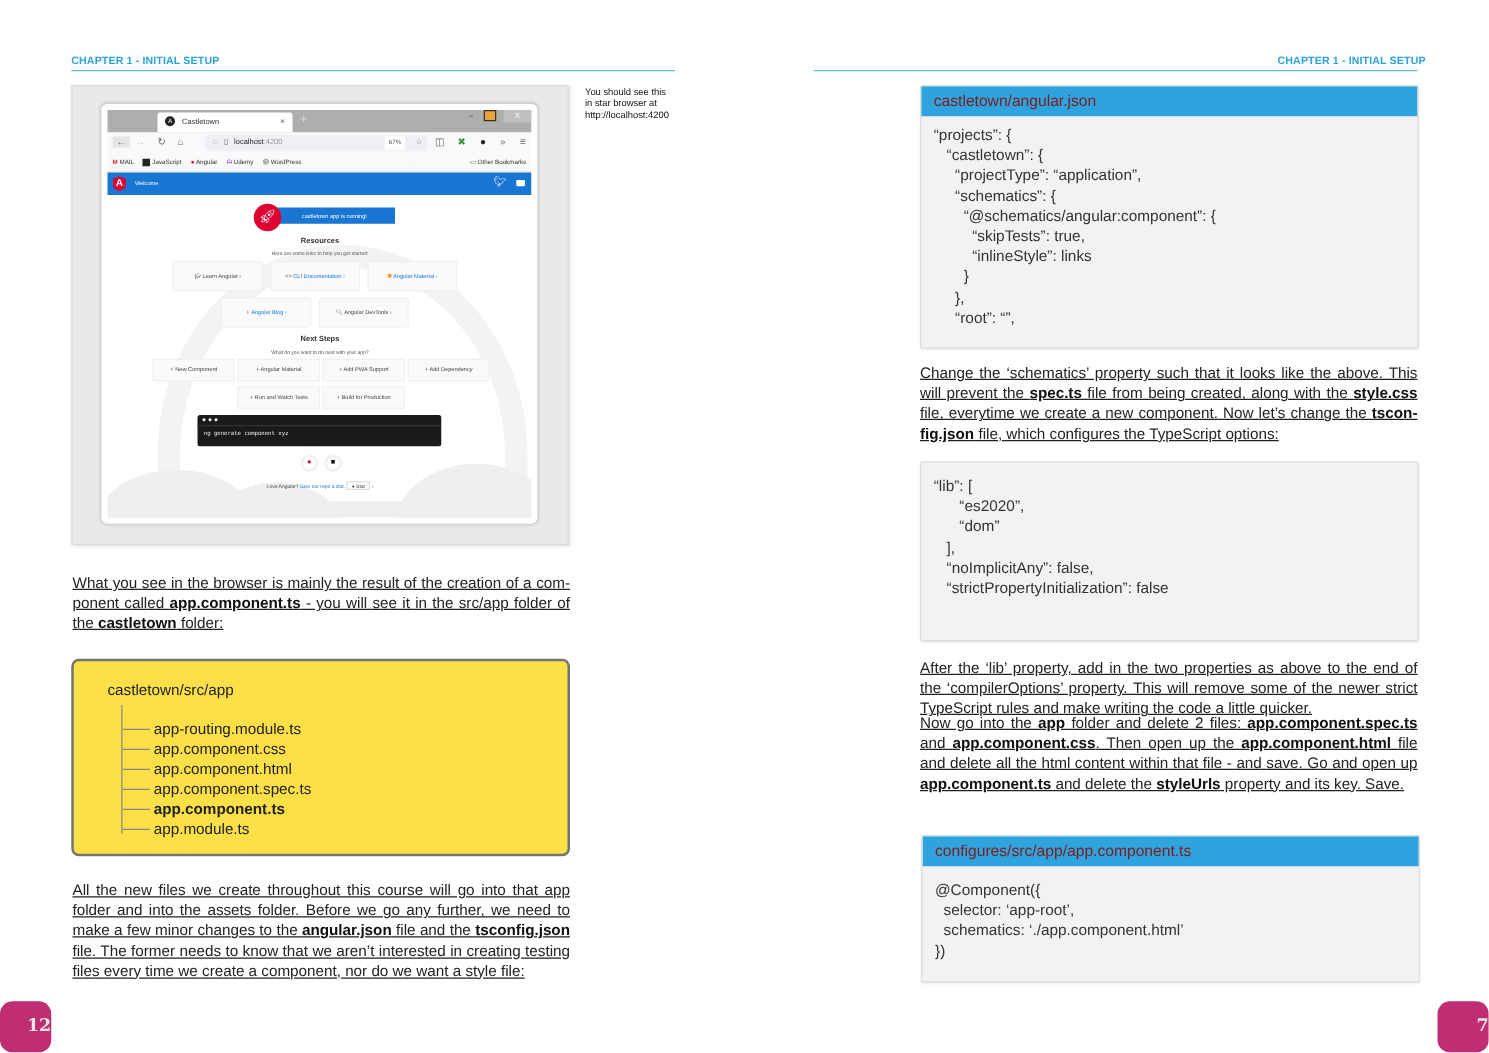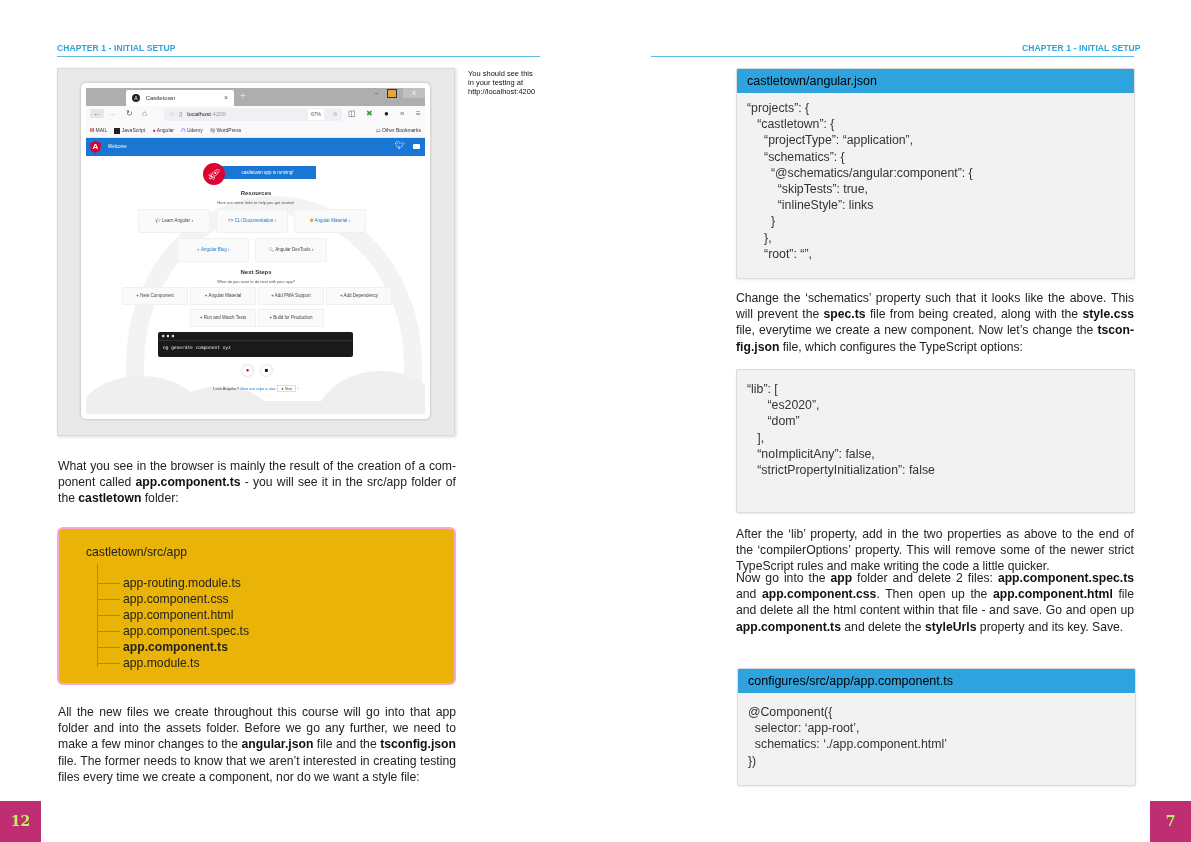--- a/index.html
+++ b/index.html
@@ -1,22 +1,22 @@
 <!DOCTYPE html>
 <html><head>
 <meta charset="utf-8">
 <style>
   html, body { margin:0; padding:0; }
   body { width:1191px; height:842px; background:#ffffff; position:relative; overflow:hidden; font-family:"Liberation Sans", sans-serif; color:#1a1a1a; }
   .abs { position:absolute; }
   .chapter { font-size:8.5px; font-weight:bold; color:#2ba3dc; letter-spacing:0.1px; }
   .rule { height:1px; background:#5fbbe6; }
-  .body-text { font-size:12.2px; line-height:16.2px; color:#222; text-align:justify; }
+  .body-text { font-size:12.2px; line-height:16.2px; color:#222; text-align:justify;text-decoration:underline; }
   .body-text b { font-weight:bold; color:#111; }
-  .page-num { background:#bf2e72; color:#bef264; font-family:"DejaVu Serif", serif; font-weight:bold; font-size:14px; text-align:center; line-height:40px; }
+  .page-num { background:#bf2e72; color:#e5e5e5; font-family:"DejaVu Serif", serif; font-weight:bold; font-size:14px; text-align:right; line-height:40px;border-radius:10px; }
 
   
   .shot-outer { background:#e9e9e9; border:1px solid #dadada; box-shadow:1px 1px 3px rgba(0,0,0,0.15); }
   .shot-inner { background:#fff; border-radius:5px; box-shadow:0 0 3px rgba(0,0,0,0.25); overflow:hidden; }
   .tabbar { background:#aeaeae; height:18px; position:relative; }
   .tab { position:absolute; left:40px; top:2px; width:108px; height:16px; background:#fff; border-radius:2px 2px 0 0; font-size:6px; line-height:16px; color:#333; }
   .tab .logo { display:inline-block; width:8px; height:8px; border-radius:50%; background:#222; color:#fff; font-size:5px; line-height:8px; text-align:center; margin:0 4px 0 6px; vertical-align:middle; }
   .tab .x { position:absolute; right:6px; top:0; font-size:7px; color:#555; }
   .newtab { position:absolute; left:154px; top:2px; font-size:10px; color:#ddd; }
   .winctl { position:absolute; right:0; top:0; height:10px; font-size:6px; }
@@ -30,40 +30,40 @@
   .cloud { position:absolute; background:#efefef; border-radius:50%; }
   .ng-card { position:absolute; background:#fafafa; border:1px solid #f0f0f0; border-radius:2px; font-size:4.5px; line-height:22px; text-align:center; color:#444; }
   .ng-card.link { color:#1976d2; }
   .ng-step { position:absolute; background:#fafafa; border:1px solid #f0f0f0; font-size:4.5px; line-height:16px; text-align:center; color:#444; }
   .terminal { position:absolute; background:#1a1a1a; border-radius:2px; color:#eee; font-family:"DejaVu Sans Mono", monospace; font-size:4.5px; }
 
   
   .side-note { font-size:7.5px; line-height:9px; color:#111; }
 
   
-  .tree-box { border:2px solid #f9a8d4; border-radius:6px; background:#eab308; }
+  .tree-box { border:2px solid #737373; border-radius:6px; background:#fde047; }
   .tree-root { font-size:12.2px; color:#222; }
   .tree-line-v { position:absolute; width:1px; background:#888; }
   .tree-item { position:absolute; font-size:12.2px; color:#222; line-height:16px; }
   .tree-item::before { content:""; position:absolute; left:-25px; top:8px; width:22px; height:1px; background:#888; }
 
   
   .code-box { background:#f2f2f2; border:1px solid #dcdcdc; border-radius:2px; box-shadow:0 1px 2px rgba(0,0,0,0.08); overflow:hidden; }
-  .code-head { background:#2ea3dd; color:#000000; font-size:12.5px; height:24px; line-height:24px; padding-left:10px; }
+  .code-head { background:#2ea3dd; color:#7f1d1d; font-size:12.5px; height:24px; line-height:24px; padding-left:10px; }
   .code-body { font-size:12.3px; line-height:16.2px; color:#333; padding:7px 10px; white-space:pre; }
 </style>
 </head>
 <body>
 
 <div class="abs chapter" style="left:57px;top:43px;">CHAPTER 1 - INITIAL SETUP</div>
 <div class="abs rule" style="left:57px;top:56px;width:483px;"></div>
 
 <div class="abs side-note" style="left:468px;top:69px;width:80px;">
   <div>You should see this</div>
-  <div>in your testing at</div>
+  <div>in star browser at</div>
   <div>http://localhost:4200</div>
 </div>
 
 <div class="abs shot-outer" style="left:57px;top:68px;width:396px;height:366px;">
   <div class="abs shot-inner" style="left:23px;top:14px;width:349px;height:336px;">
     <div class="tabbar" style="margin:5px 5px 0 5px;">
       <div class="tab">
         <span class="logo">A</span>
         <span>Castletown</span>
         <span class="x">×</span>

